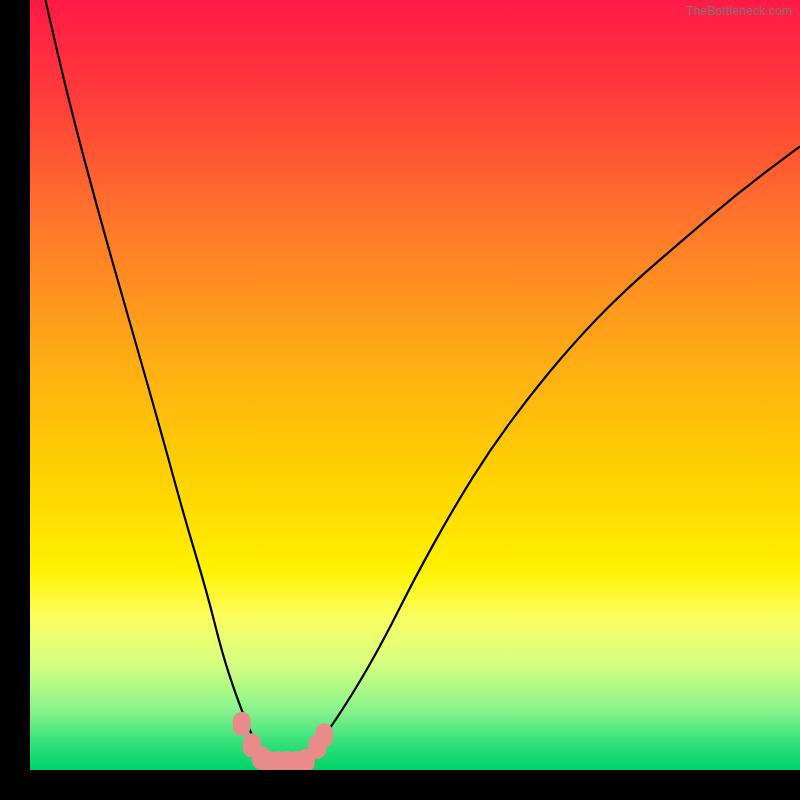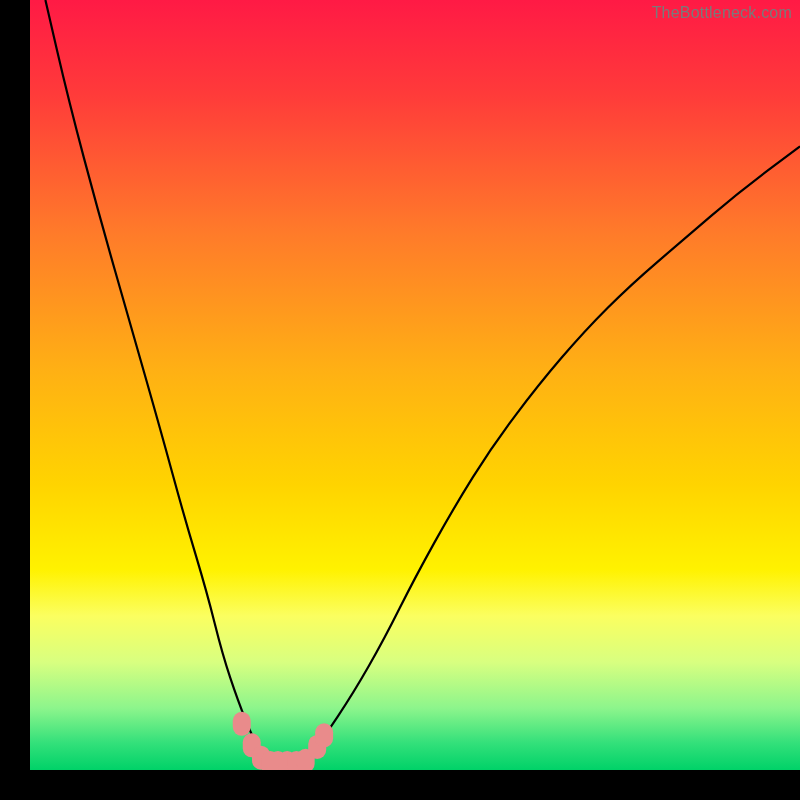--- a/index.html
+++ b/index.html
@@ -24,21 +24,21 @@
     left: 0;
     top: 0;
     width: 770px;
     height: 770px;
   }
   .watermark {
     position: absolute;
     top: 4px;
     right: 8px;
     color: #7a7a7a;
-    font-size: 16px;
+    font-size: 12px;
     font-weight: 500;
     letter-spacing: 0.2px;
     user-select: none;
   }
 </style>
 </head>
 <body>
 
 <div class="frame">
   <svg class="plot" viewBox="0 0 770 770" preserveAspectRatio="none">

